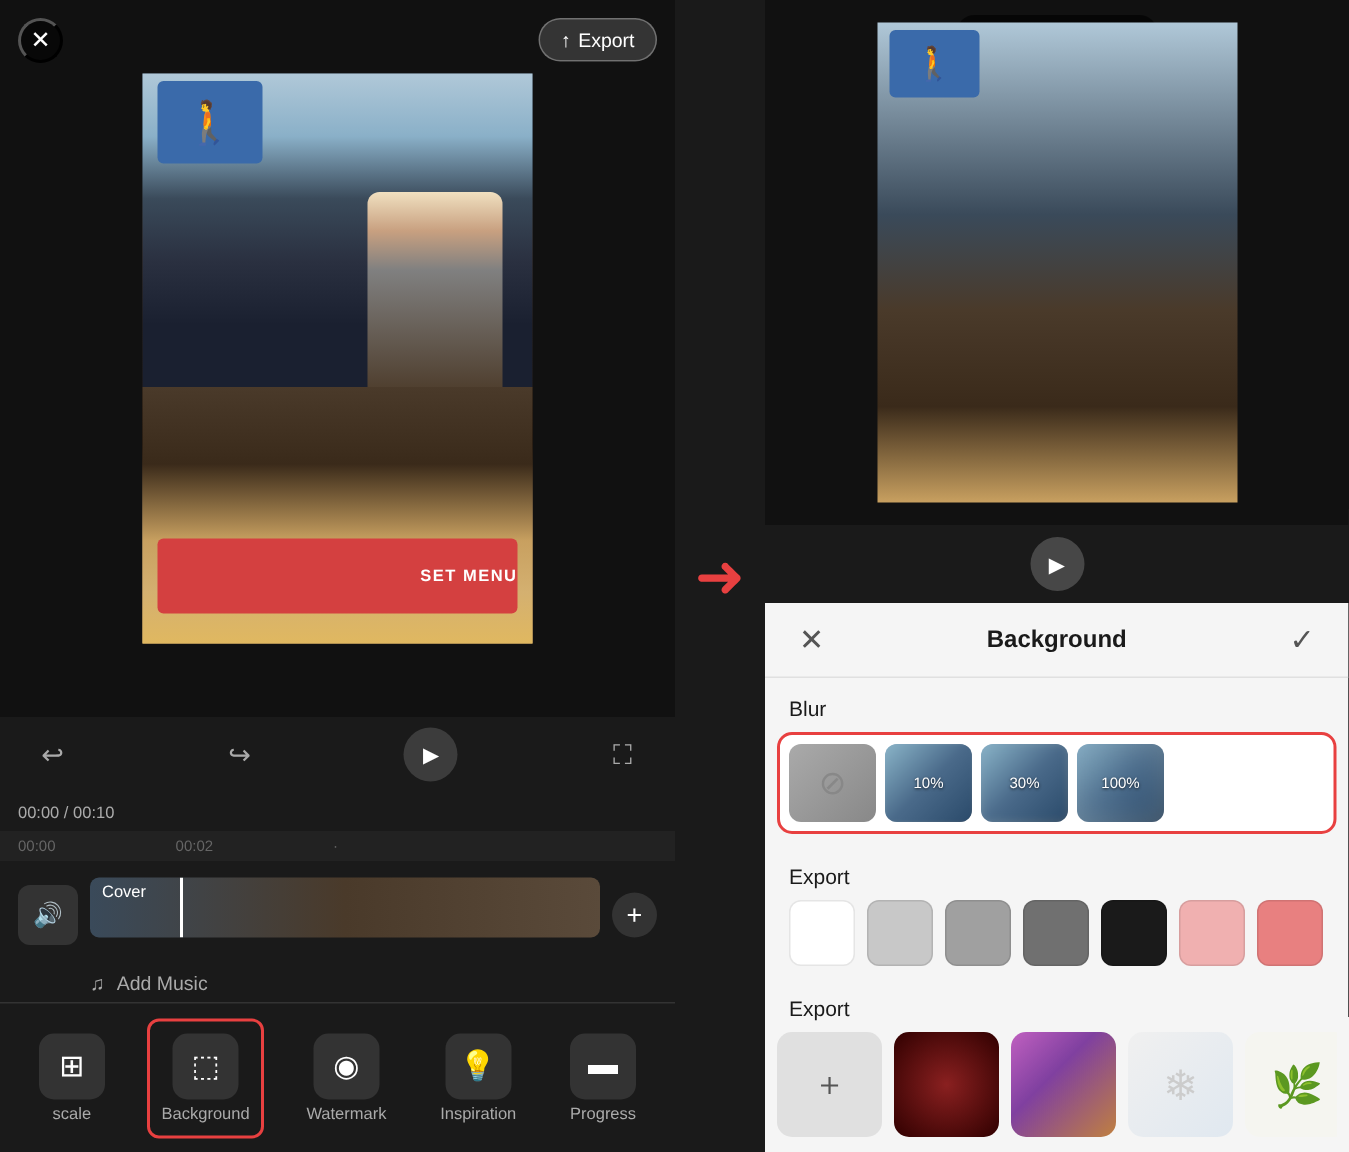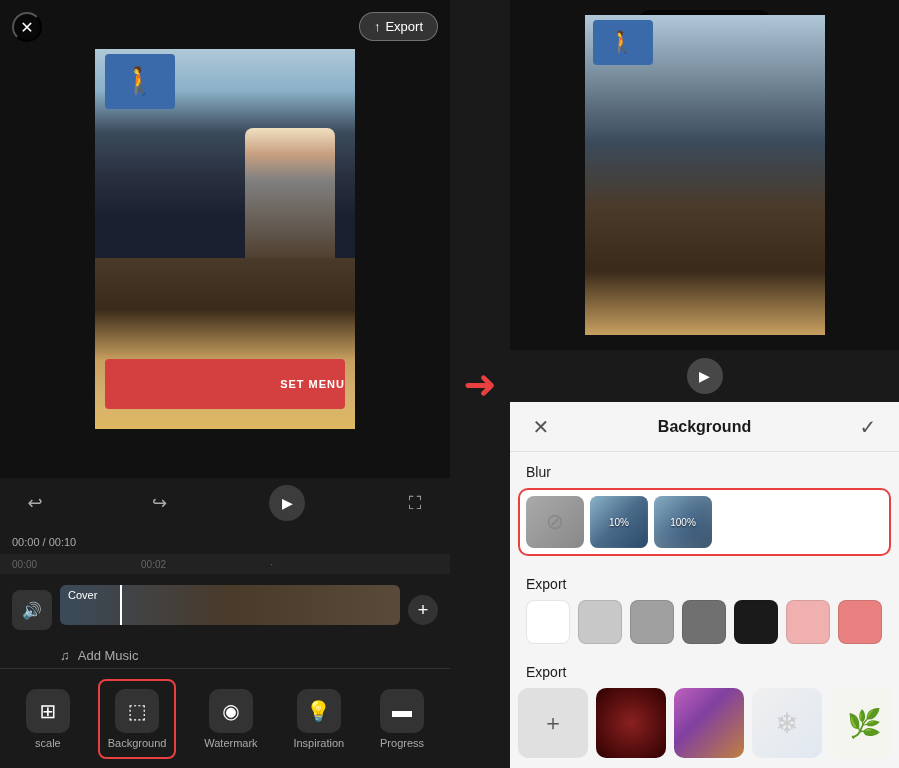--- a/index.html
+++ b/index.html
@@ -185,21 +185,21 @@
       background: #222;
       position: relative;
       margin: 0 0 6px;
       display: flex;
       align-items: center;
       padding: 0 12px;
     }
 
     .ruler-marks {
       display: flex;
-      gap: 104px;
+      gap: 80px;
       color: #666;
       font-size: 10px;
     }
 
     .timeline-tracks {
       display: flex;
       align-items: center;
       gap: 8px;
       padding: 0 12px;
       height: 60px;
@@ -711,20 +711,24 @@
 
     <div class="section-title">Blur</div>
     <div class="blur-section">
       <div class="blur-row">
         <div class="blur-option no-blur">
           <span class="blur-none-icon">⊘</span>
         </div>
         <div class="blur-option">
           <div class="blur-bg blur-10"></div>
           <span class="blur-text">10%</span>
+        </div>
+        <div class="blur-option">
+          <div class="blur-bg blur-30"></div>
+          <span class="blur-text">30%</span>
         </div>
         <div class="blur-option">
           <div class="blur-bg blur-100"></div>
           <span class="blur-text">100%</span>
         </div>
       </div>
     </div>
 
     <div class="section-title">Export</div>
     <div class="color-section">

